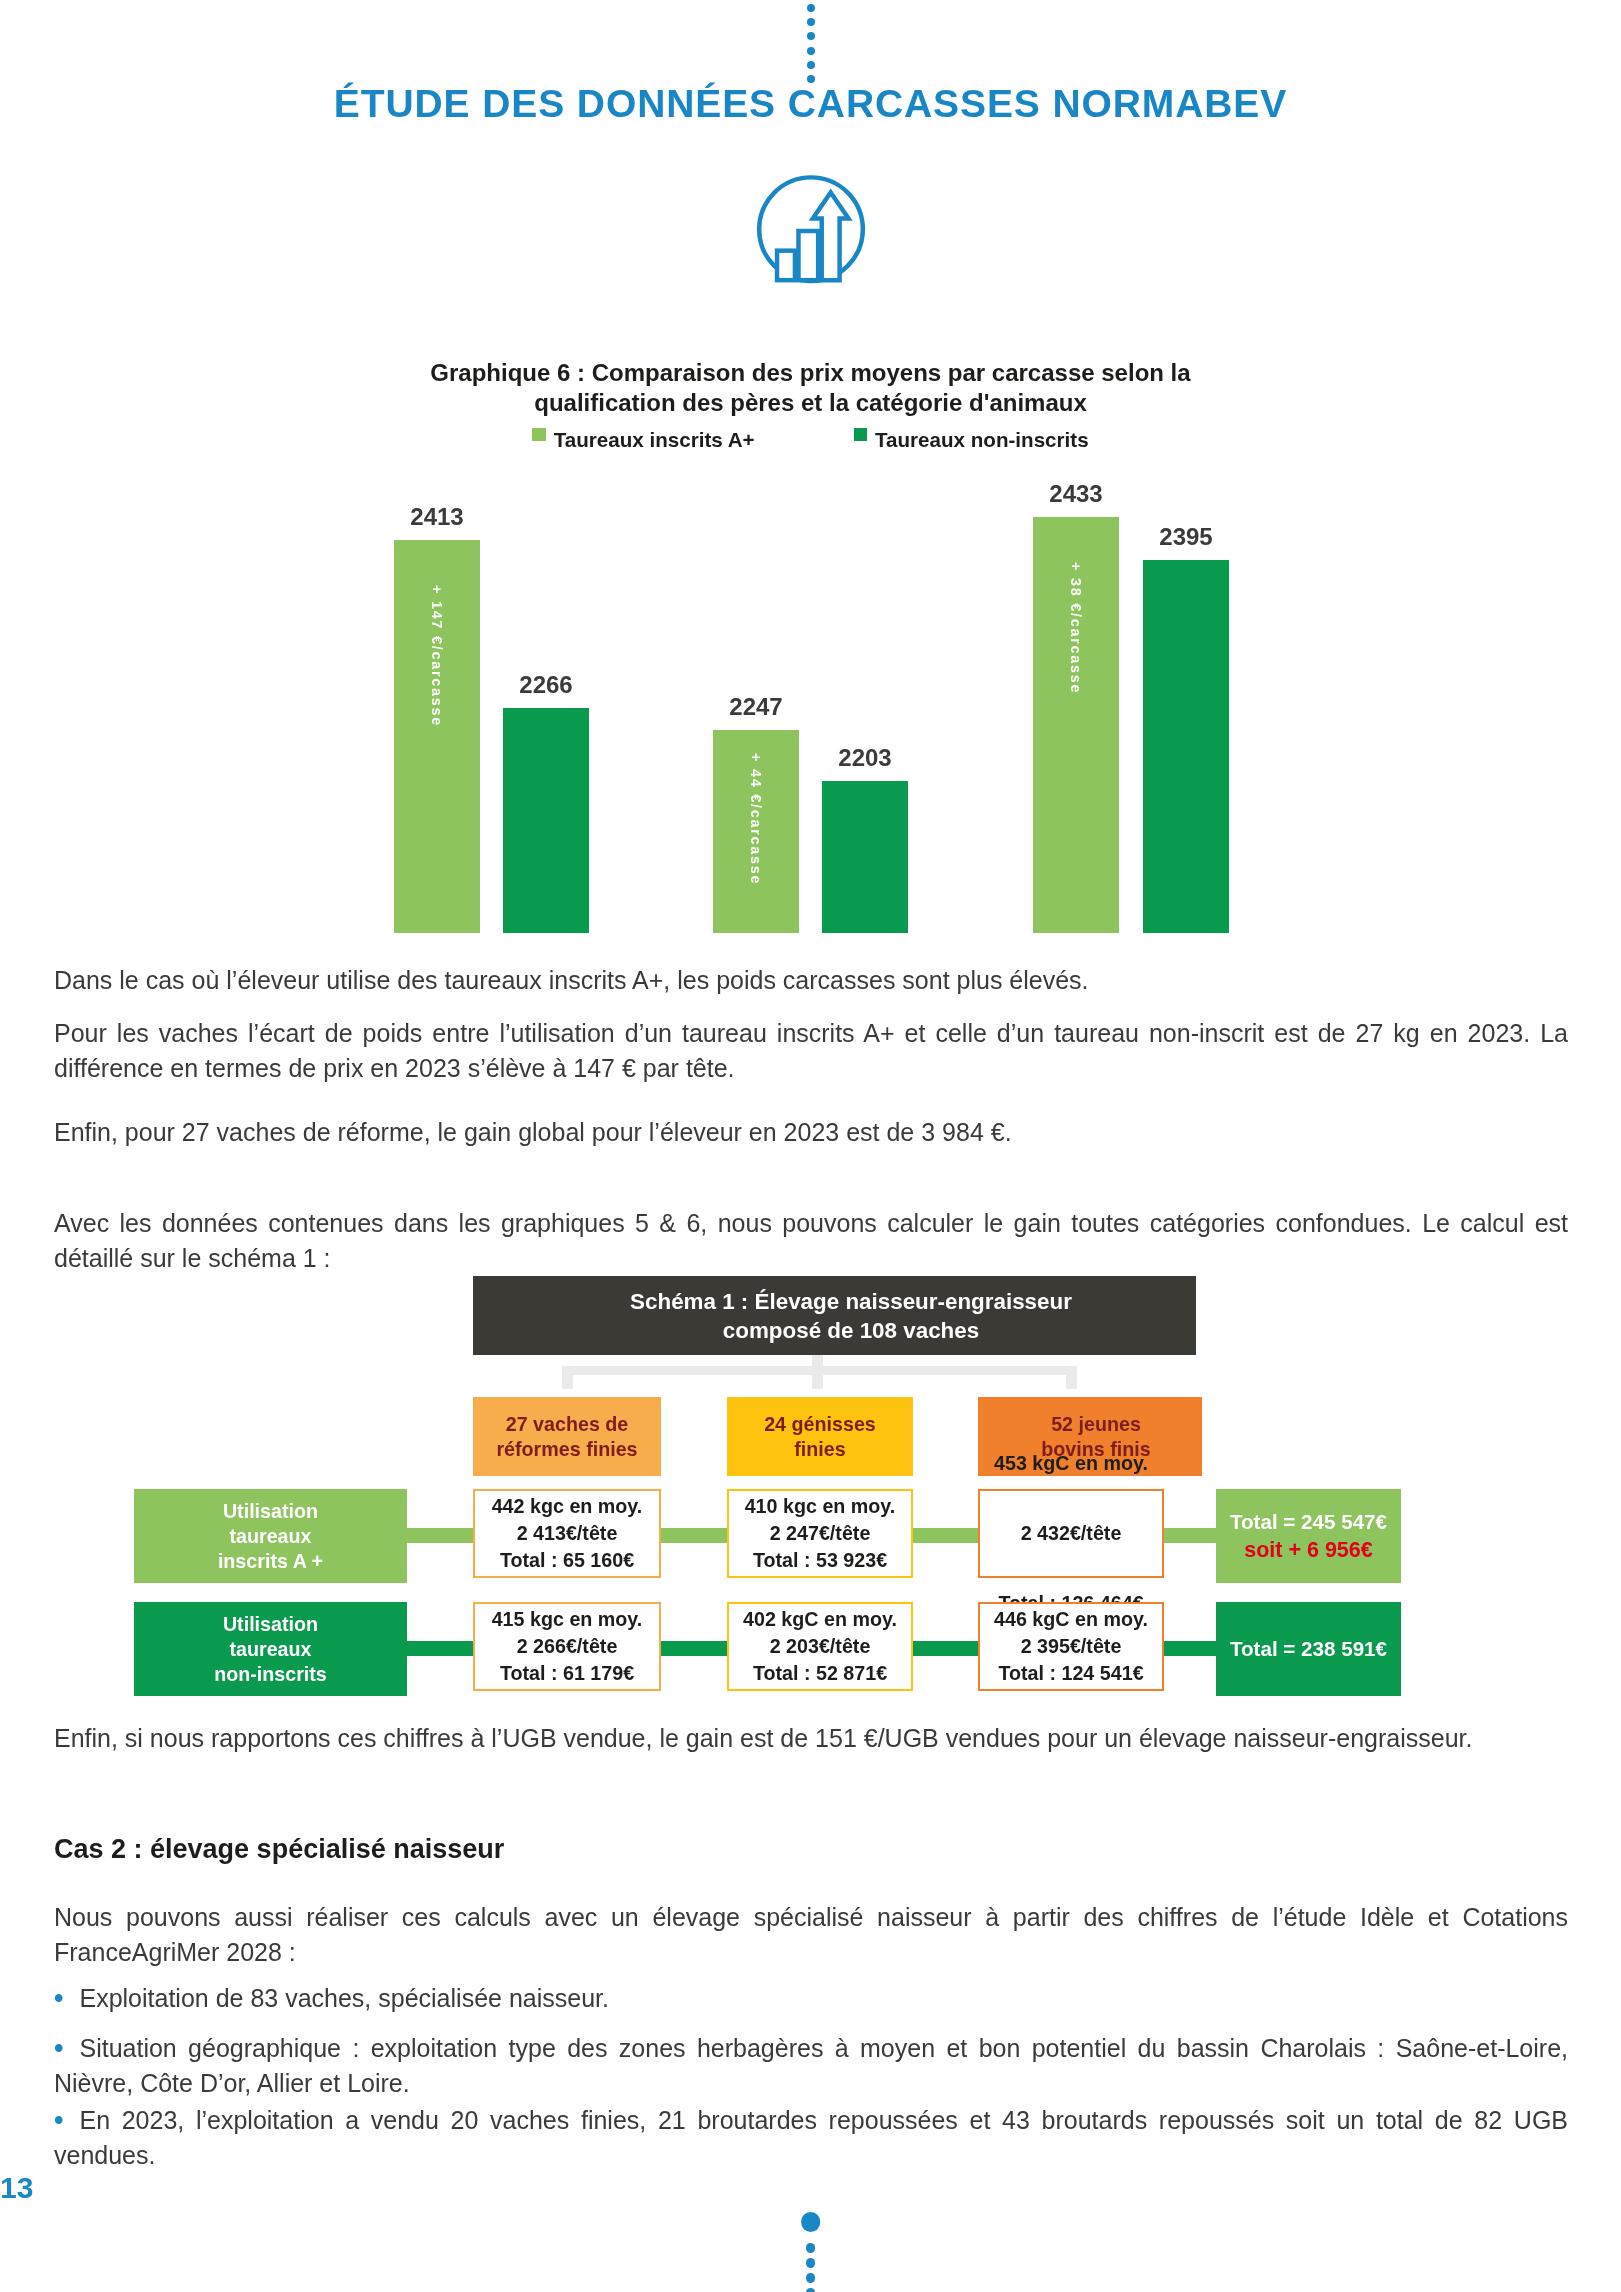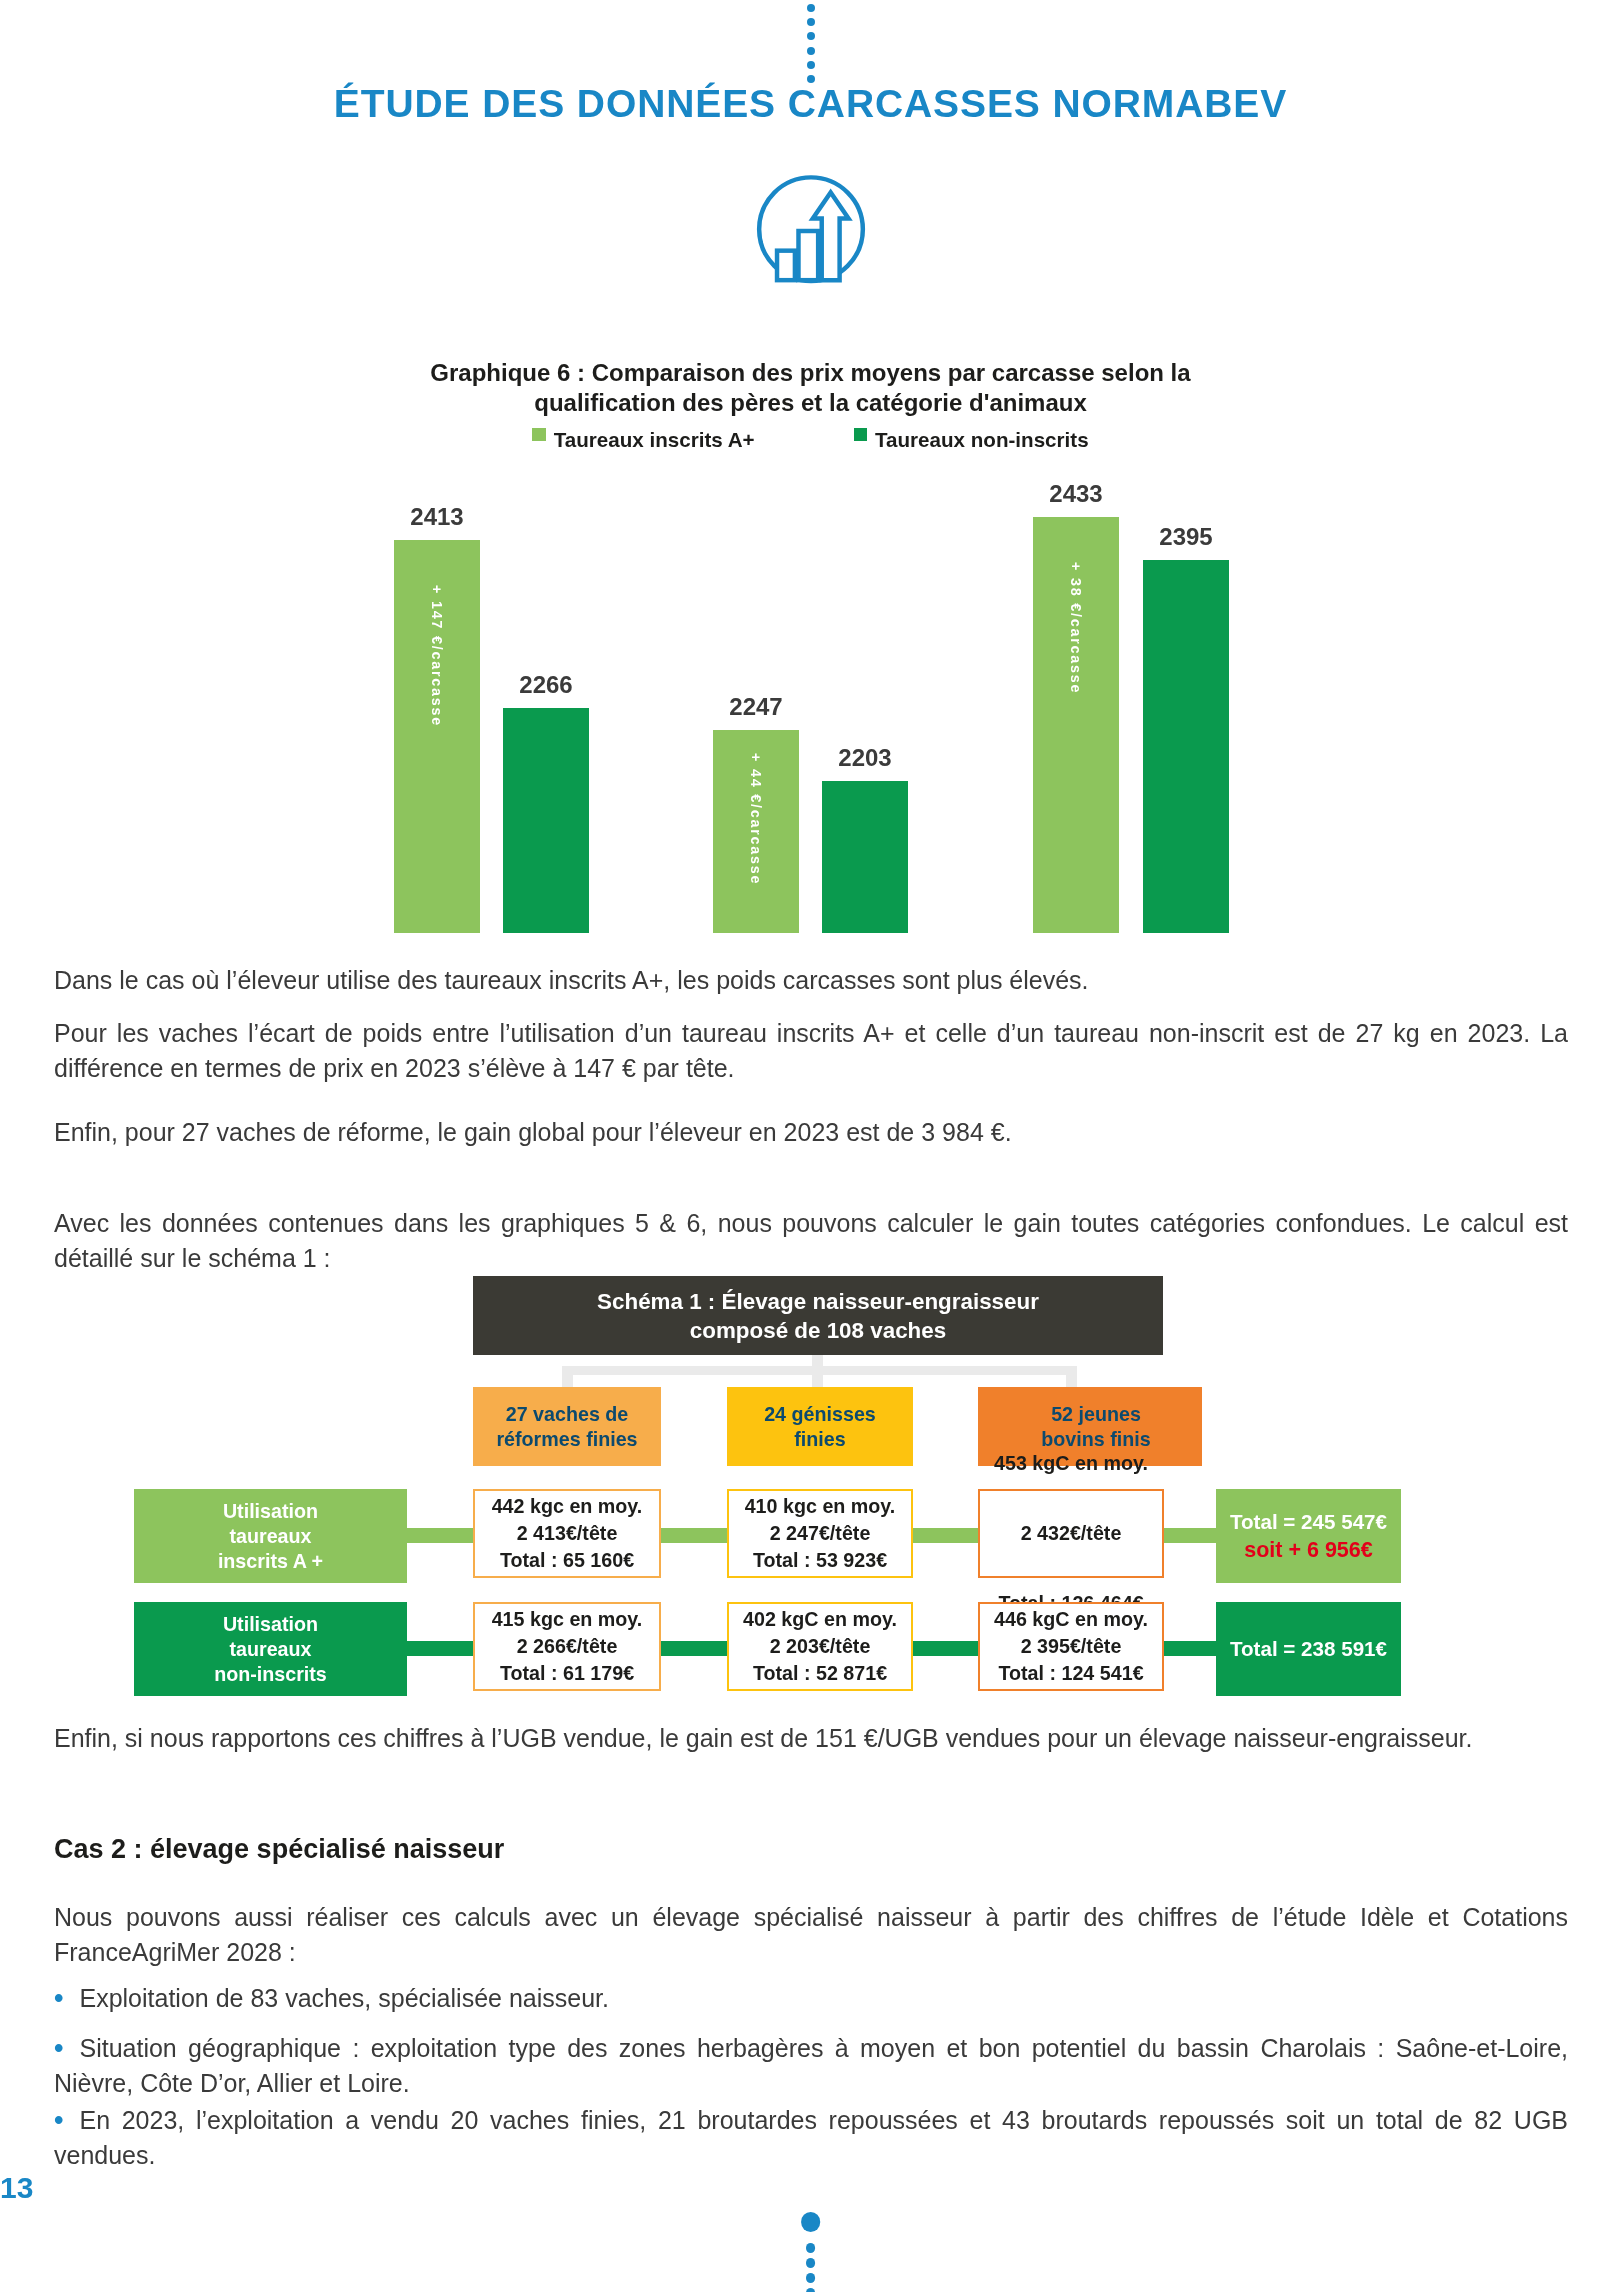--- a/index.html
+++ b/index.html
@@ -32,26 +32,26 @@
   
   .para{position:absolute;left:54px;width:1514px;font-size:25px;line-height:35px;
     color:#3a3a3a;text-align:justify;}
   .h2{position:absolute;left:54px;width:1514px;font-size:27px;font-weight:bold;color:#1d1d1b;}
   .bullet-dot{color:#1987C6;font-size:27px;font-weight:bold;margin-right:16px;line-height:35px;}
   
   #schema{position:absolute;top:1276px;left:0;width:1621px;height:421px;}
   .schema-head{
     position:absolute;left:473px;top:0;width:690px;height:79px;background:#3B3A34;
     display:flex;flex-direction:column;justify-content:center;align-items:center;
-    color:#ffffff;font-size:22.4px;font-weight:bold;line-height:29px;text-align:center;
+    color:#ffffff;font-size:22.4px;font-weight:bold;line-height:29px;text-align:center;padding-left:33px;
   }
   .conn{position:absolute;background:#EAEAEA;}
   .cat-box{
-    position:absolute;top:111px;height:79px;display:flex;flex-direction:column;
-    justify-content:center;align-items:center;color:#0c4a6e;font-size:19.7px;
+    position:absolute;top:121px;height:79px;display:flex;flex-direction:column;
+    justify-content:center;align-items:center;color:#7f1d1d;font-size:19.7px;
     font-weight:bold;line-height:25px;text-align:center;z-index:1;
   }
   .schema-row{position:absolute;left:0;width:1621px;height:94px;}
   .row-connector{position:absolute;top:39px;left:385px;width:851px;height:15px;z-index:0;}
   .row-label{
     position:absolute;left:134px;top:0;width:273px;height:100%;z-index:1;
     display:flex;flex-direction:column;justify-content:center;align-items:center;
     color:#ffffff;font-size:19.7px;font-weight:bold;line-height:25px;text-align:center;
   }
   .row-cell{

